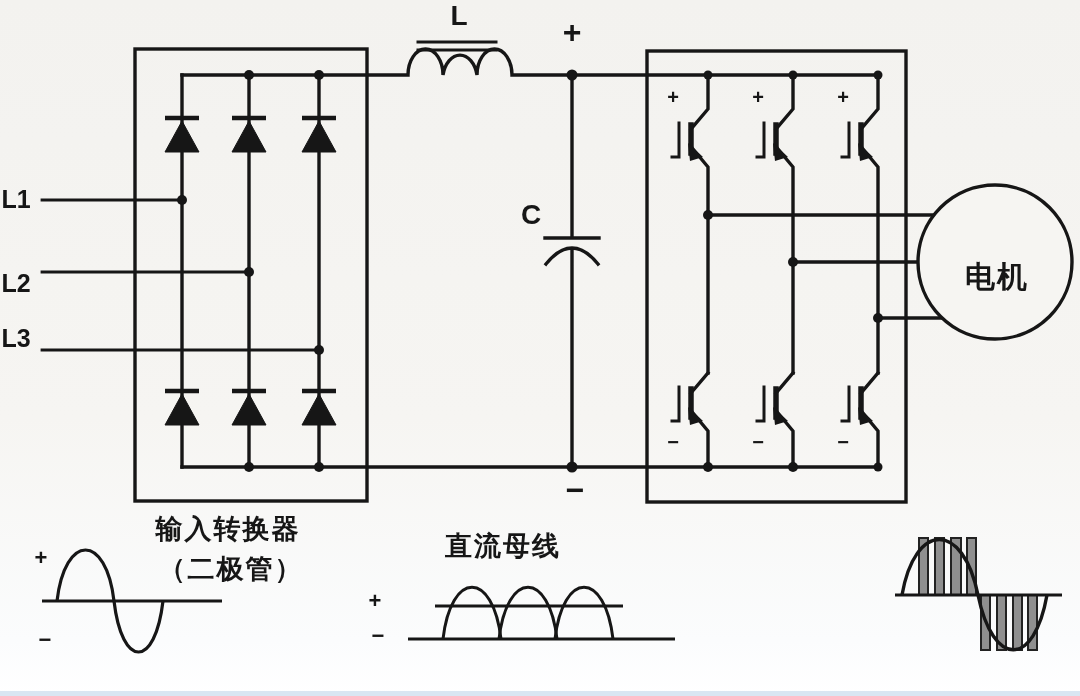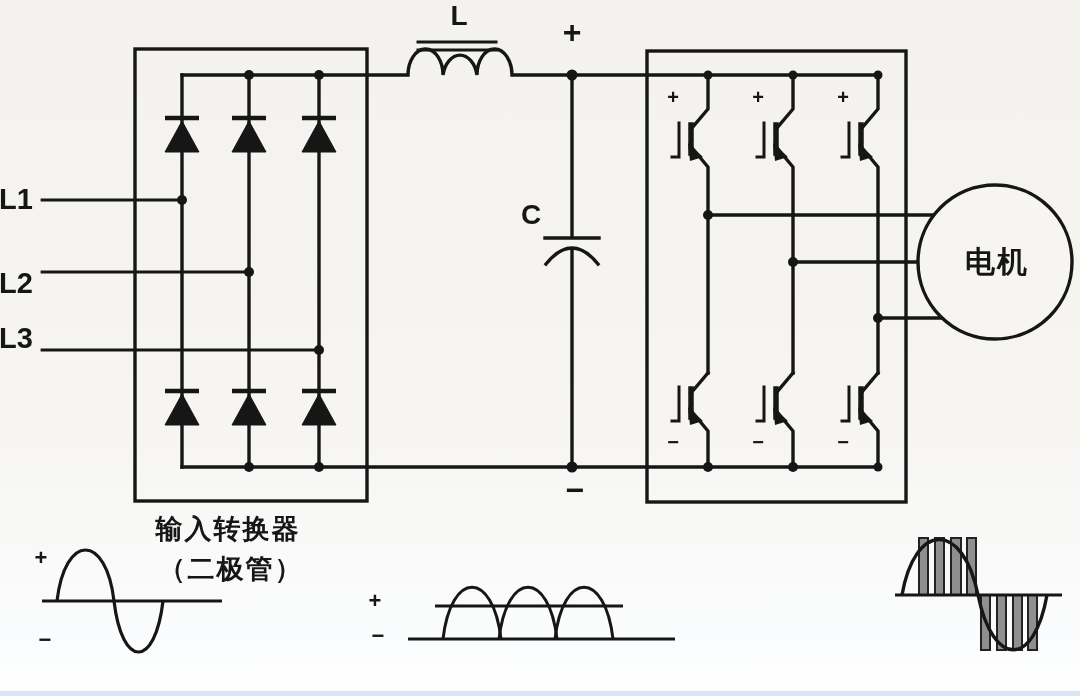--- a/index.html
+++ b/index.html
@@ -3,21 +3,21 @@
 <meta charset="utf-8">
 <style>
   html,body{margin:0;padding:0;}
   .stage{
     position:relative;width:1080px;height:696px;overflow:hidden;
     background:linear-gradient(180deg,#f3f2ef 0%,#f6f5f2 60%,#fbfcfd 92%,#ffffff 100%);
     font-family:"Liberation Sans","DejaVu Sans",sans-serif;color:#161616;
   }
   .bottom-strip{position:absolute;left:0;bottom:0;width:100%;height:5px;background:#d9e6f2;}
   .lbl{position:absolute;transform:translate(-50%,-50%);white-space:nowrap;line-height:1;color:#161616;}
-  .lbl-phase{font-size:29px;font-weight:700;text-align:center;}
+  .lbl-phase{font-size:25px;font-weight:700;text-align:center;}
   .lbl-comp{font-size:28px;font-weight:700;}
   .lbl-pm-big{font-size:32px;font-weight:700;}
   .lbl-pm-small{font-size:20px;font-weight:700;}
   .lbl-pm-wave{font-size:22px;font-weight:700;}
   .lbl-section{font-size:27px;font-weight:600;letter-spacing:2px;}
   .lbl-motor{font-size:30px;font-weight:600;letter-spacing:2px;}
   svg{position:absolute;left:0;top:0;}
 </style>
 </head>
 <body>
@@ -164,21 +164,22 @@
 
   <div class="lbl lbl-pm-small" style="left:673px;top:97px;">+</div>
   <div class="lbl lbl-pm-small" style="left:758px;top:97px;">+</div>
   <div class="lbl lbl-pm-small" style="left:843px;top:97px;">+</div>
   <div class="lbl lbl-pm-small" style="left:673px;top:442px;">−</div>
   <div class="lbl lbl-pm-small" style="left:758px;top:442px;">−</div>
   <div class="lbl lbl-pm-small" style="left:843px;top:442px;">−</div>
 
   <div class="lbl lbl-section" style="left:231px;top:569px;">（二极管）</div>
   <div class="lbl lbl-section" style="left:228px;top:529px;">输入转换器</div>
-  <div class="lbl lbl-motor" style="left:997px;top:262px;">电机</div>
+  <div class="lbl lbl-section" style="left:503px;top:546px;">直流母线</div>
+  <div class="lbl lbl-motor" style="left:997px;top:277px;">电机</div>
 
   <div class="lbl lbl-pm-wave" style="left:41px;top:558px;">+</div>
   <div class="lbl lbl-pm-wave" style="left:45px;top:640px;">−</div>
   <div class="lbl lbl-pm-wave" style="left:375px;top:601px;">+</div>
   <div class="lbl lbl-pm-wave" style="left:378px;top:636px;">−</div>
 
   <div class="bottom-strip"></div>
 </div>
 
 </body></html>

